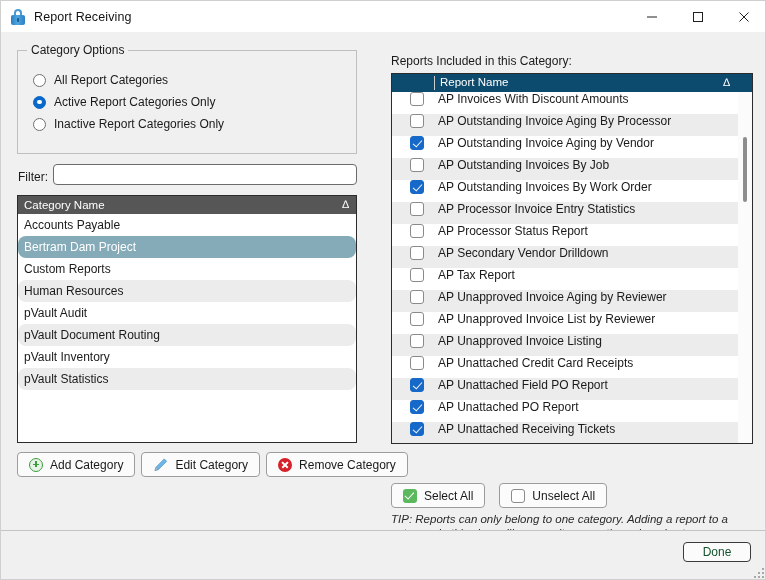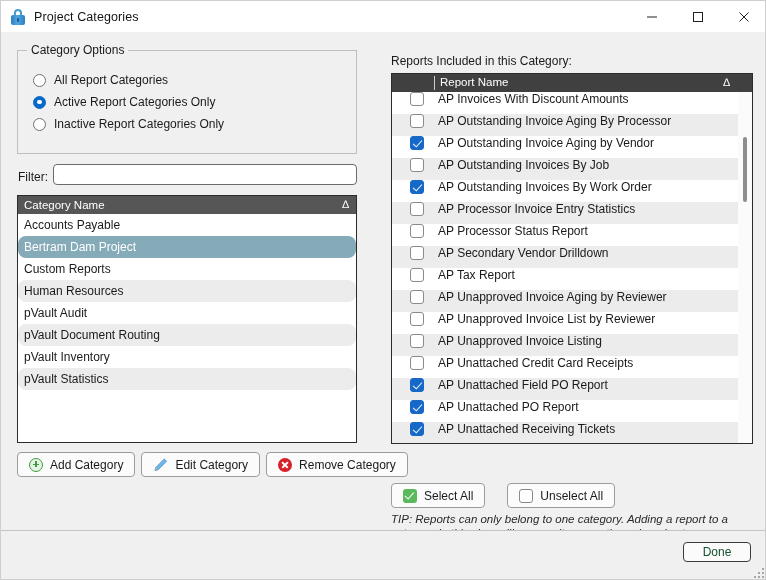--- a/index.html
+++ b/index.html
@@ -175,21 +175,21 @@
   
   .right-label { position: absolute; left: 390px; top: 22px; font-size: 12px; }
 
   .rep-list {
     position: absolute; left: 390px; top: 41px;
     width: 362px; height: 371px;
     border: 1px solid #2b2b2b; background: #fff;
     box-sizing: border-box; overflow: hidden;
   }
   .rep-header {
-    height: 18px; background: #404040; color: #fff;
+    height: 18px; background: #0c4a6e; color: #fff;
     position: relative; font-size: 11.5px;
     display: flex; align-items: center; box-sizing: border-box;
   }
   .rep-header .col-div {
     position: absolute; left: 42px; top: 2px; bottom: 2px;
     width: 1px; background: #cdcdcd;
   }
   .rep-header .hdr-text { position: absolute; left: 48px; top: 2px; }
   .rep-header .sort-ind { position: absolute; right: 22px; top: 2px; font-size: 11px; }
 
@@ -220,21 +220,21 @@
   .scrollbar {
     position: absolute; right: 0; top: 18px;
     width: 14px; bottom: 0; background: #fbfbfb;
   }
   .scroll-thumb {
     position: absolute; left: 5px; top: 45px;
     width: 4px; height: 65px; background: #8d8d8d; border-radius: 2px;
   }
 
   
-  .sel-buttons { position: absolute; left: 390px; top: 451px; display: flex; gap: 22px; }
+  .sel-buttons { position: absolute; left: 390px; top: 451px; display: flex; gap: 14px; }
   .cb-green {
     width: 14px; height: 14px; border-radius: 3px;
     background: #5cb85c; position: relative; flex: none;
   }
   .cb-green::after {
     content: ""; position: absolute; left: 4.3px; top: 1.6px;
     width: 3.6px; height: 7.6px;
     border: solid #fff; border-width: 0 1.8px 1.8px 0;
     transform: rotate(42deg);
   }
@@ -275,21 +275,21 @@
 <body>
 
 <div class="window">
 
   <div class="titlebar">
     <div class="title-lock">
       <div class="shackle"></div>
         <div class="body"></div>
         <div class="keyhole"></div>
     </div>
-    <div class="title-text">Project Categories</div>
+    <div class="title-text">Report Receiving</div>
     <div class="winbtns">
       <div class="winbtn">
         <svg width="12" height="12" viewBox="0 0 12 12">
             <line x1="1" y1="6" x2="11" y2="6" stroke="#202020" stroke-width="1"></line>
           </svg>
       </div>
       <div class="winbtn">
         <svg width="12" height="12" viewBox="0 0 12 12">
             <rect x="1.5" y="1.5" width="9" height="9" fill="none" stroke="#202020" stroke-width="1"></rect>
           </svg>

